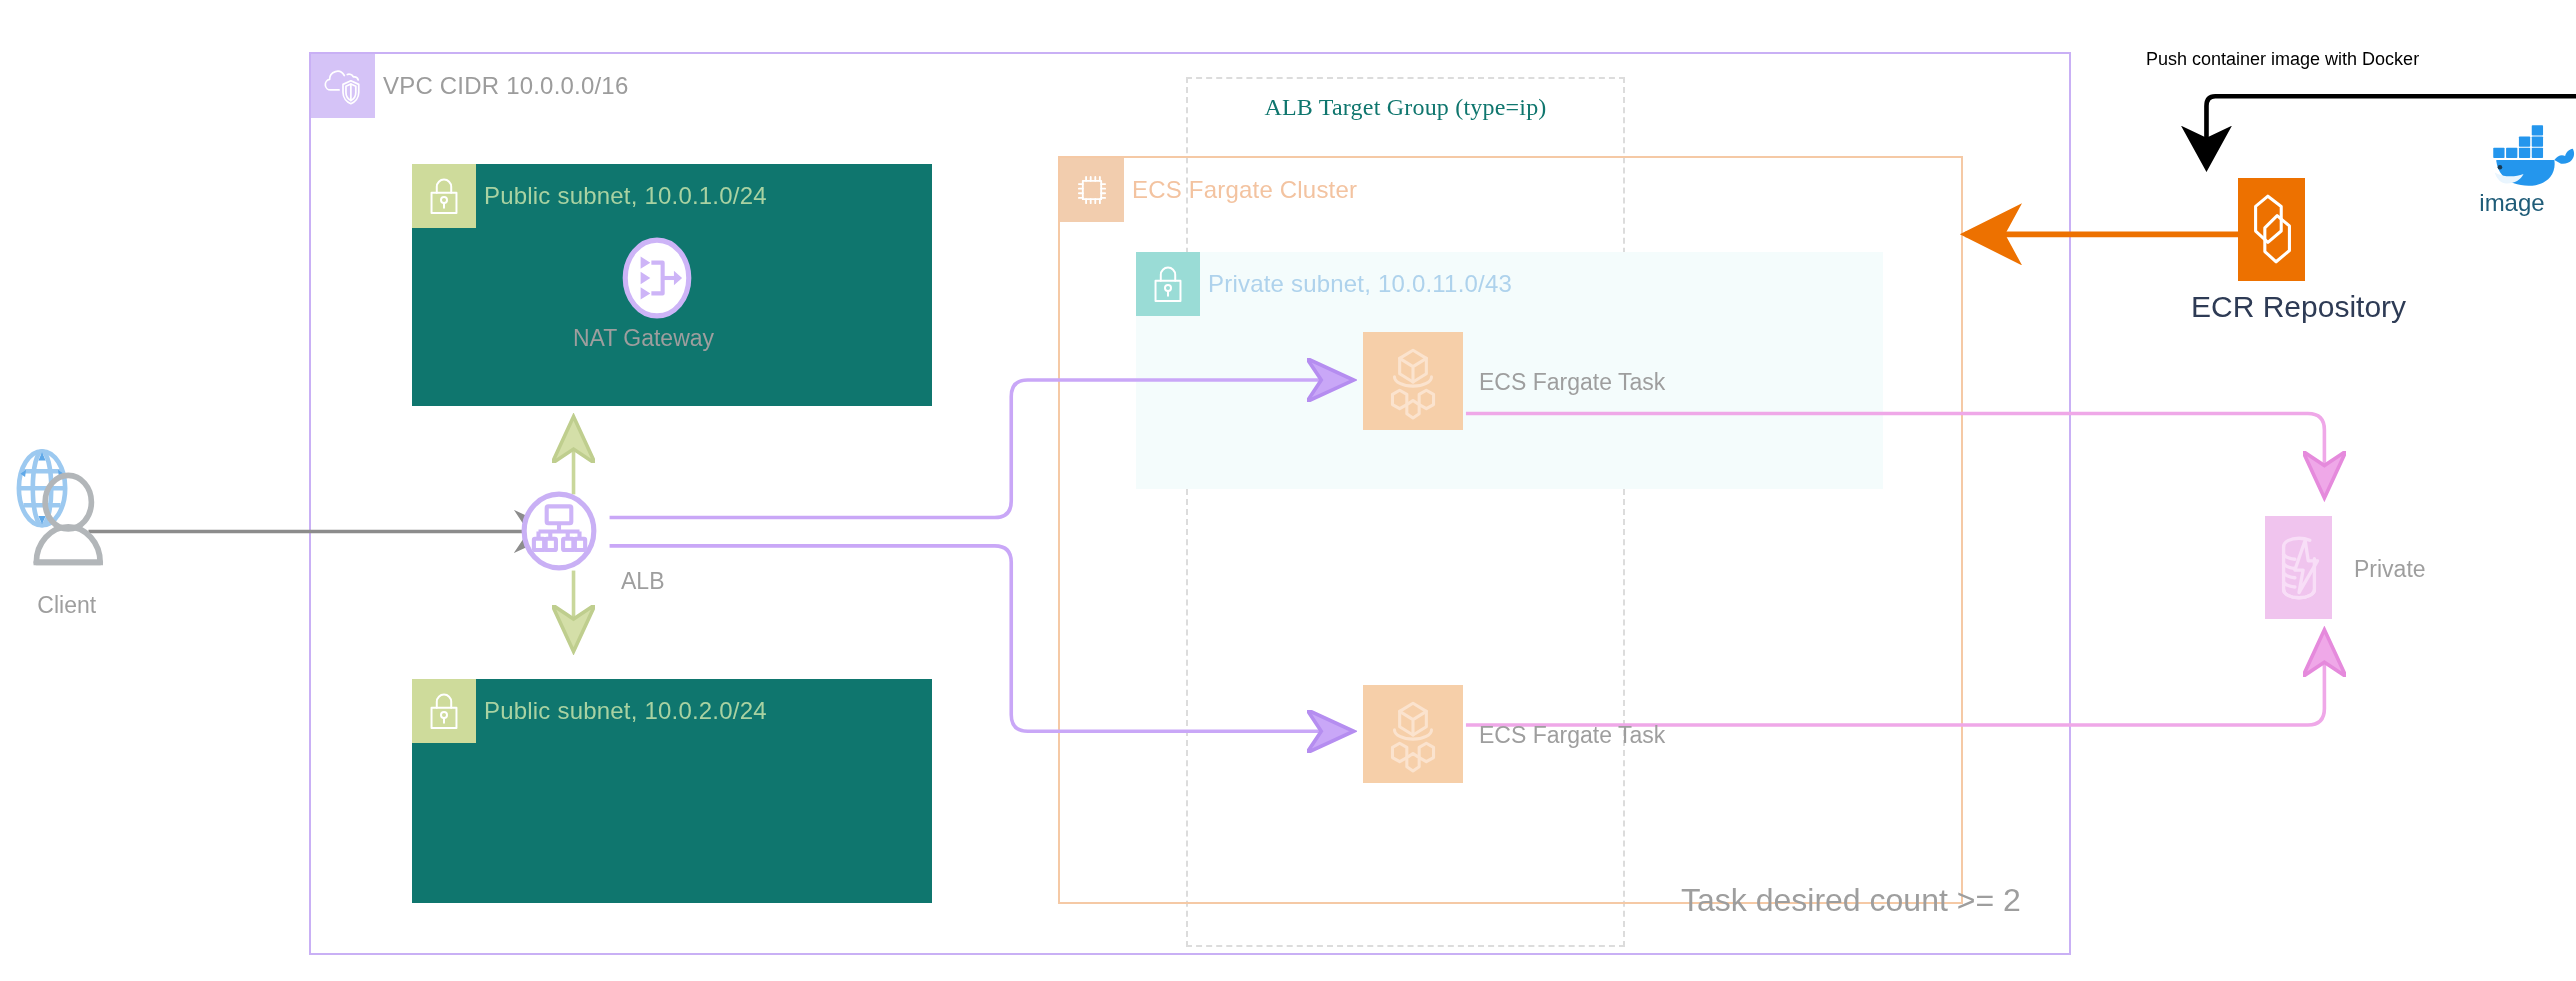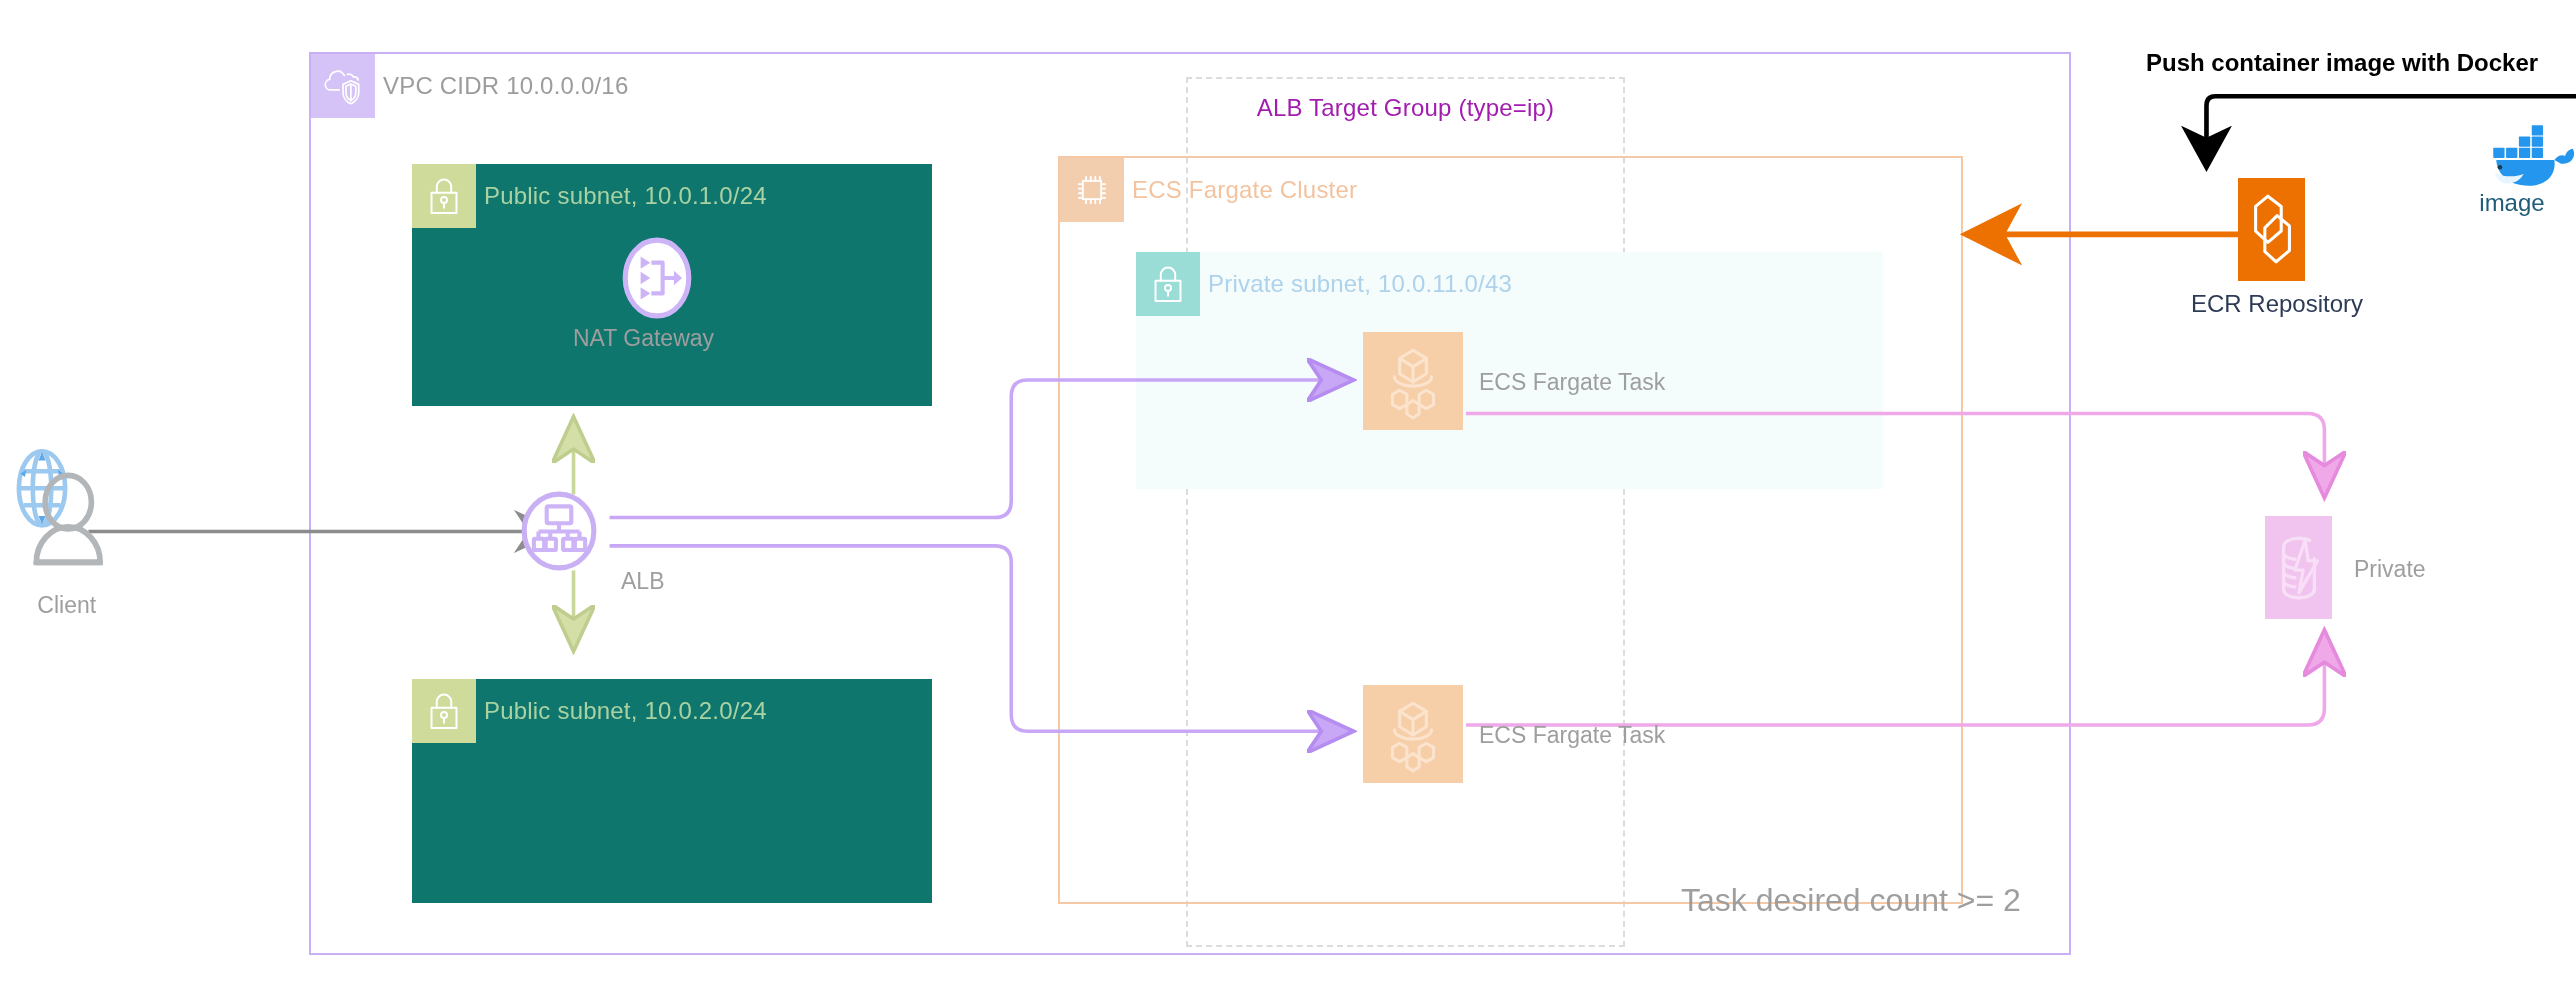--- a/index.html
+++ b/index.html
@@ -24,39 +24,39 @@
 
   .privnet{background:#F4FCFC;}
   .privnet .grp-badge{background:#9ADCD6;}
   .privnet .grp-title{left:72px;color:#AED2EC;}
 
   .ecs{border:2.1px solid #F5C9A5;}
   .ecs .grp-badge{background:#F2CDAE;}
   .ecs .grp-title{left:72px;color:#F3C3A0;text-align:center;}
 
   .tg{border:2.1px dashed #DCDCDC;}
-  .tg .grp-title{left:0;width:100%;justify-content:center;color:#a21caf;height:57px;}
+  .tg .grp-title{left:0;width:100%;justify-content:center;color:#0f766e;height:57px;font-family:Liberation Serif, serif;}
 
   
   .node{position:absolute;}
   .node-box{position:absolute;display:flex;align-items:center;justify-content:center;}
   .node-box svg{display:block;}
   .node-label{position:absolute;white-space:nowrap;font-size:23px;color:#9e9e9e;}
-  .node-label.dark{color:#2E3B55;font-size:24px;text-align:right;}
+  .node-label.dark{color:#2E3B55;font-size:30px;text-align:right;}
 
   .ecs-task-box{background:#F6CFA9;width:100px;height:98px;}
   .ddb-box{background:#F0C4EE;width:67px;height:103px;}
   .ecr-box{background:#ED7100;width:67px;height:103px;}
 
   .plain-icon{position:absolute;}
   .plain-icon svg{display:block;}
 
   .free-text{position:absolute;white-space:nowrap;}
   .note{font-size:32px;color:#9e9e9e;}
-  .hdr{font-size:24px;color:#000;font-weight:bold;}
+  .hdr{font-size:18px;color:#000;}
 </style>
 </head>
 <body>
 
 <div id="stage">
 
   <div class="grp vpc" style="left:309px;top:52px;width:1762px;height:903px;">
     <div class="grp-badge">
       <svg viewBox="0 0 64 64" fill="none" stroke="#ffffff" stroke-width="2.6" stroke-linecap="round" stroke-linejoin="round">
         <path d="M34 16c-2.8-5-8.3-7.5-13.5-6C15 11.6 11.5 16.4 11.6 22 7.5 22.8 4.7 26.6 5.1 30.8 5.5 35 9 38.1 13.2 38H26"></path>

